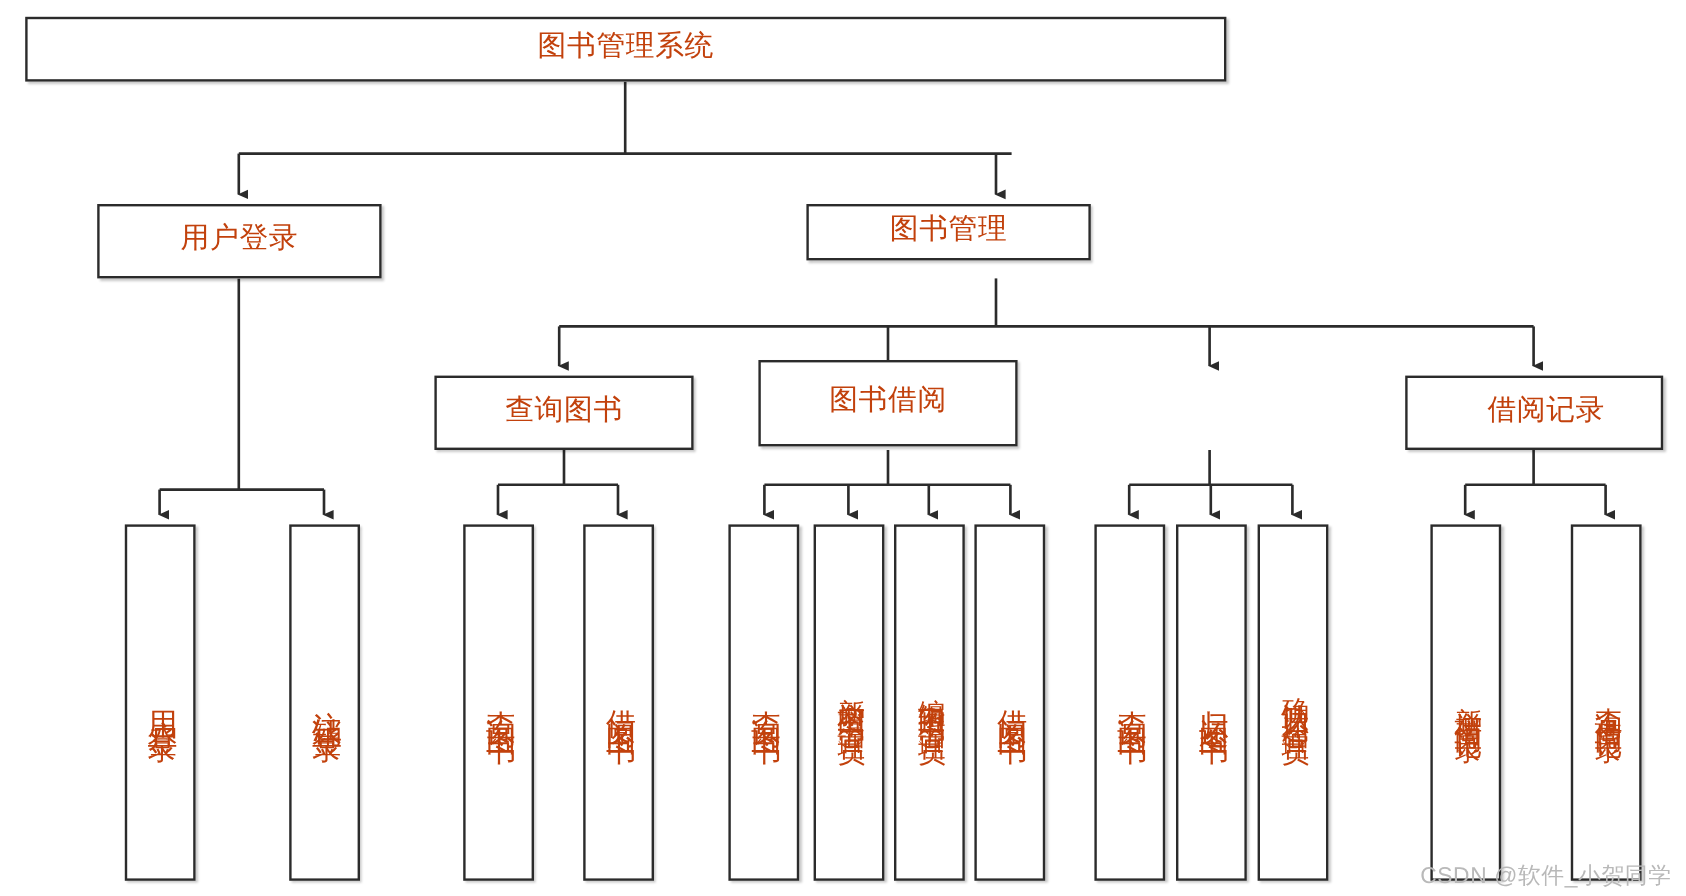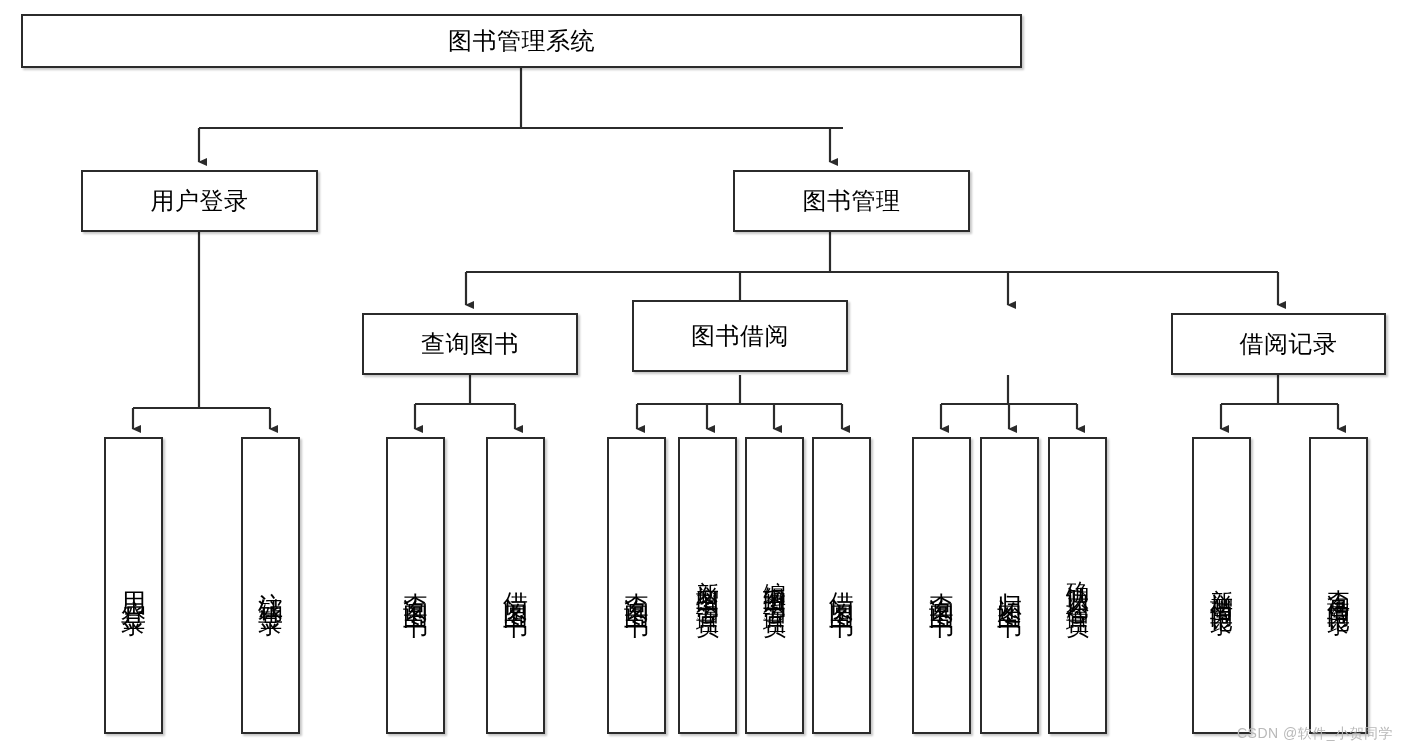--- a/index.html
+++ b/index.html
@@ -18,24 +18,25 @@
   .node {
     position: absolute;
     border: 2px solid #2b2b2b;
     background: #ffffff;
     box-shadow: 2px 2px 2px rgba(0,0,0,0.22);
     display: flex;
     align-items: center;
     justify-content: center;
   }
   .node .label {
-    color: #000000;
+    color: #c2410c;
     letter-spacing: 0.5px;
     white-space: nowrap;
     line-height: 1.12;
+    font-family: Liberation Mono, monospace;
   }
   
   .node.h .label {
     font-size: 24px;
     writing-mode: horizontal-tb;
   }
   
   .node.v {
     align-items: center;
     justify-content: center;
@@ -55,21 +56,21 @@
     position: absolute;
     left: 0; top: 0;
     width: 1405px; height: 747px;
     pointer-events: none;
   }
   .edge { stroke: #2b2b2b; stroke-width: 2.2; fill: none; }
   .watermark {
     position: absolute;
     right: 12px;
     bottom: 4px;
-    font-size: 14px;
+    font-size: 19px;
     color: #b9b9b9;
     white-space: nowrap;
     letter-spacing: 0.5px;
   }
 </style>
 </head>
 <body>
 
 <div id="canvas">
 
@@ -121,21 +122,21 @@
     <path class="edge" d="M1338,404 L1338,429" marker-end="url(#arw)"></path>
   </svg>
 
   <div class="node h" style="left:21px; top:14px; width:1001px; height:54px;">
     <span class="label">图书管理系统</span>
   </div>
 
   <div class="node h" style="left:81px; top:170px; width:237px; height:62px;">
     <span class="label">用户登录</span>
   </div>
-  <div class="node h" style="left:733px; top:170px; width:237px; height:62px;">
+  <div class="node h" style="left:672px; top:170px; width:237px; height:47px;">
     <span class="label">图书管理</span>
   </div>
 
   <div class="node h" style="left:362px; top:313px; width:216px; height:62px;">
     <span class="label">查询图书</span>
   </div>
   <div class="node h" style="left:632px; top:300px; width:216px; height:72px;">
     <span class="label">图书借阅</span>
   </div>
   <div class="node h" style="left:1171px; top:313px; width:215px; height:62px;padding-left:20px;">

